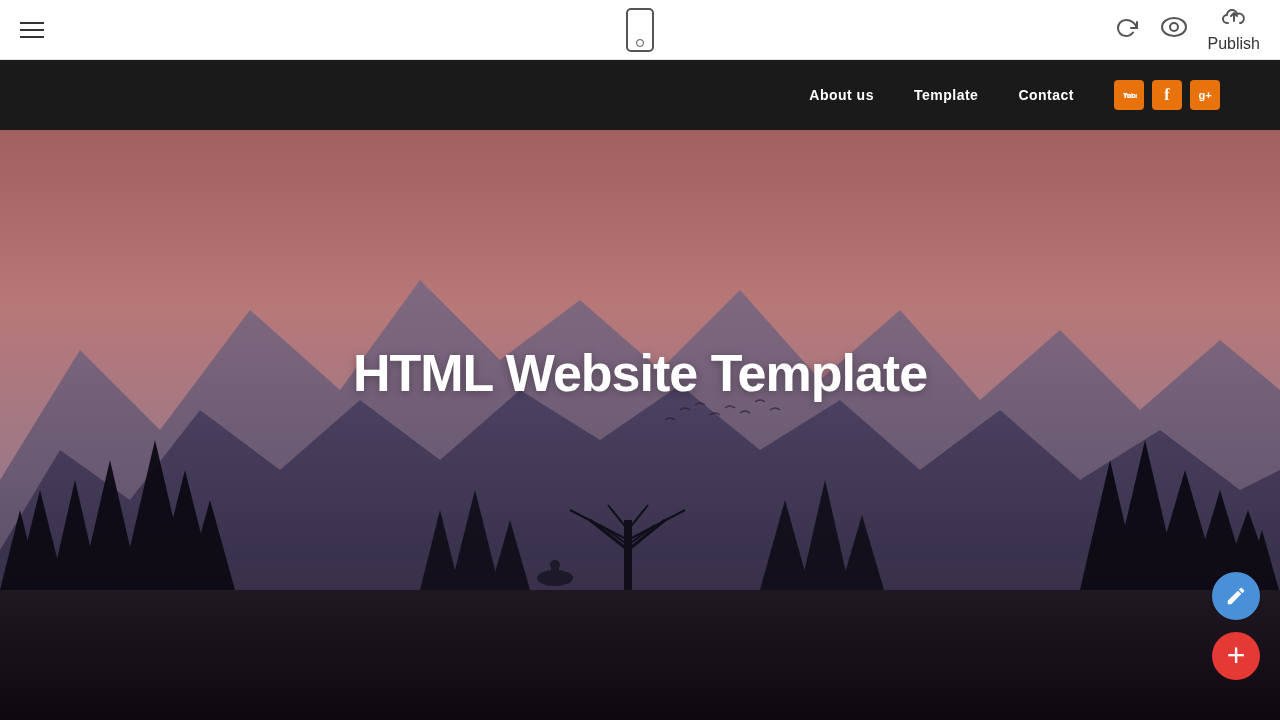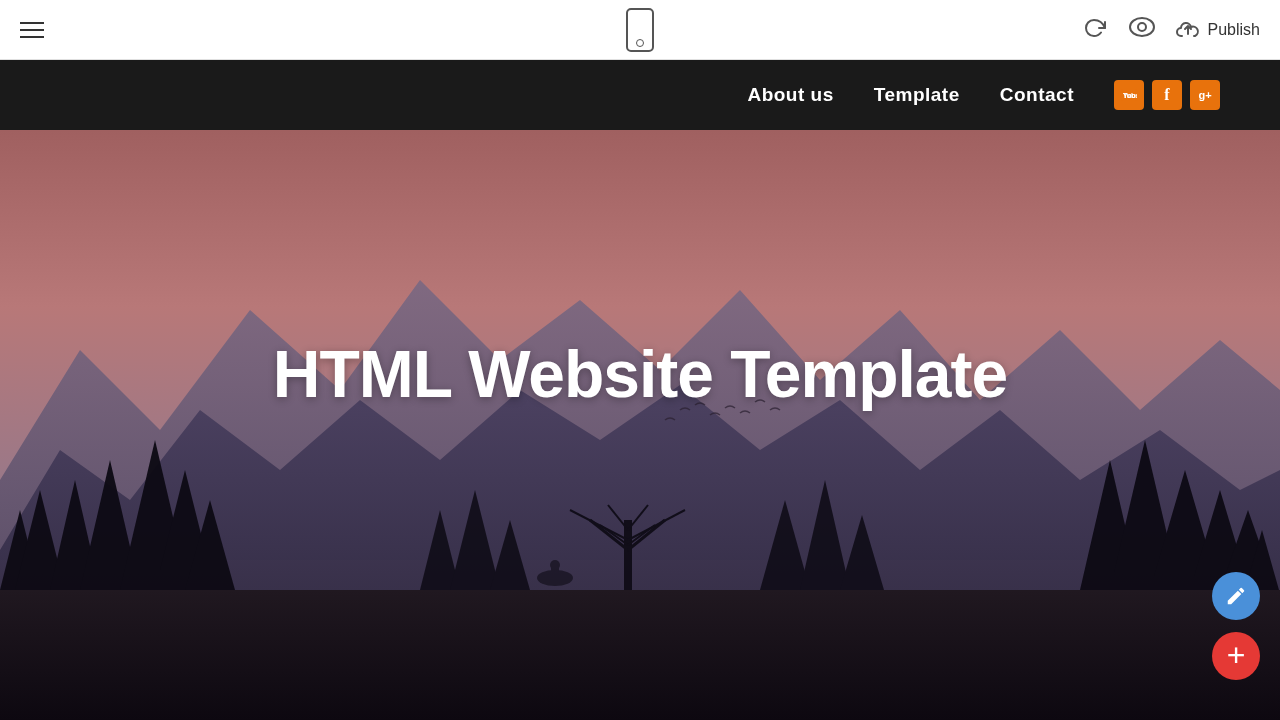--- a/index.html
+++ b/index.html
@@ -79,36 +79,37 @@
     .publish-btn {
       display: flex;
       align-items: center;
       gap: 8px;
       background: none;
       border: none;
       cursor: pointer;
       font-size: 16px;
       color: #333;
       font-weight: 500;
+      flex-direction: column;
     }
 
     
     .navbar {
       width: 1280px;
       height: 70px;
       background: #1a1a1a;
       display: flex;
       align-items: center;
       justify-content: flex-end;
       padding: 0 60px;
       gap: 40px;
     }
     .nav-link {
       color: #fff;
-      font-size: 19px;
+      font-size: 14px;
       font-weight: 600;
       text-decoration: none;
       cursor: pointer;
       letter-spacing: 0.5px;
     }
     .social-icons {
       display: flex;
       align-items: center;
       gap: 8px;
     }
@@ -147,21 +148,21 @@
       top: 0; left: 0;
       width: 100%; height: 100%;
       z-index: 0;
     }
     .hero-content {
       position: relative;
       z-index: 10;
       text-align: center;
     }
     .hero-title {
-      font-size: 66px;
+      font-size: 52px;
       font-weight: 900;
       color: #fff;
       text-shadow: 0 2px 8px rgba(0,0,0,0.3);
       letter-spacing: -1px;
       line-height: 1.1;
     }
     .hero-btn {
       display: inline-block;
       padding: 18px 50px;
       background: #e8720c;

